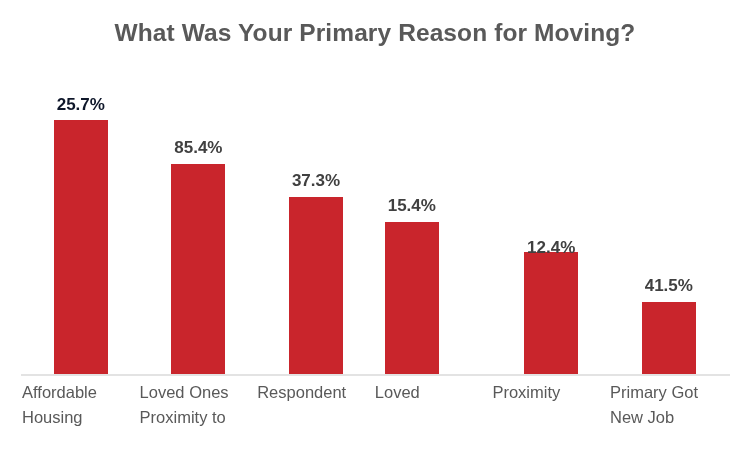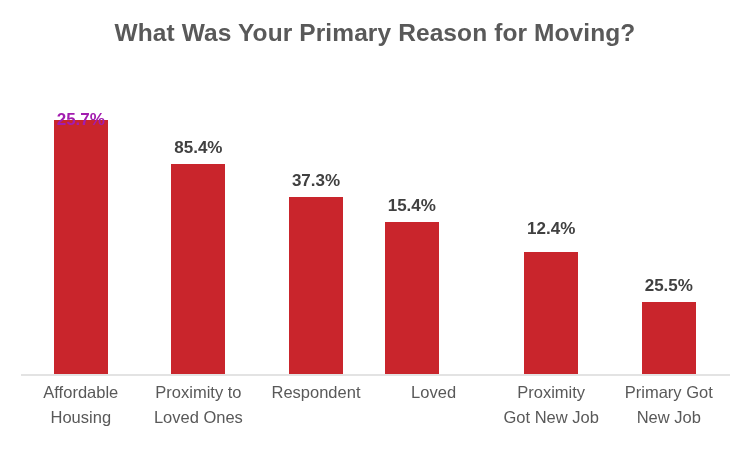--- a/index.html
+++ b/index.html
@@ -76,85 +76,83 @@
     font-size: 17px;
     font-weight: 600;
     color: #404040;
     white-space: nowrap;
   }
 
   .cat-label {
     position: absolute;
     top: 380px;
     width: 117.6px;
-    text-align: center;
     font-size: 16.5px;
     color: #595959;
     line-height: 25px;
   }
   .cat-label span {
     display: block;
   }
 </style>
 </head>
 <body>
 
 <div id="chart-root" style="background: rgb(255, 255, 255);">
 
   <div id="chart-title">What Was Your Primary Reason for Moving?</div>
 
   <div id="plot-area">
 
   <div class="bar-group" style="left: 22px;">
         <div class="bar" style="height: 255.326px; background: rgb(201, 37, 44);"></div>
-        <div class="bar-value" style="bottom: 245px; color: #a21caf;">25.7%</div>
+        <div class="bar-value" style="bottom: 260px; color: #0f172a;">25.7%</div>
       </div>
       <div class="bar-group" style="left: 139.6px;">
         <div class="bar" style="height: 210.619px; background: rgb(201, 37, 44);"></div>
         <div class="bar-value" style="bottom: 216.619px; color: rgb(64, 64, 64);">85.4%</div>
       </div>
       <div class="bar-group" style="left: 257.2px;">
         <div class="bar" style="height: 177.834px; background: rgb(201, 37, 44);"></div>
         <div class="bar-value" style="bottom: 183.834px; color: rgb(64, 64, 64);">37.3%</div>
       </div>
       <div class="bar-group" style="left: 353px;">
         <div class="bar" style="height: 152.997px; background: rgb(201, 37, 44);"></div>
         <div class="bar-value" style="bottom: 158.997px; color: rgb(64, 64, 64);">15.4%</div>
       </div>
       <div class="bar-group" style="left: 492.4px;">
         <div class="bar" style="height: 123.192px; background: rgb(201, 37, 44);"></div>
-        <div class="bar-value" style="bottom: 136px; color: rgb(64, 64, 64); margin-top: 17px;">12.4%</div>
+        <div class="bar-value" style="bottom: 117px; color: rgb(64, 64, 64); margin-top: 17px;">12.4%</div>
       </div>
       <div class="bar-group" style="left: 610px;">
         <div class="bar" style="height: 72.5244px; background: rgb(201, 37, 44);"></div>
-        <div class="bar-value" style="bottom: 78.5244px; color: rgb(64, 64, 64);">25.5%</div>
+        <div class="bar-value" style="bottom: 78.5244px; color: rgb(64, 64, 64);">41.5%</div>
       </div>
     </div>
 
   <div id="axis-line" style="background: rgb(227, 227, 227);"></div>
 
   <div id="cat-labels">
 
   <div class="cat-label" style="left: 22px; color: rgb(89, 89, 89);">
         <span>Affordable</span>
         <span>Housing</span>
       </div>
       <div class="cat-label" style="left: 139.6px; color: rgb(89, 89, 89);">
+        <span>Loved Ones</span>
         <span>Proximity to</span>
-        <span>Loved Ones</span>
       </div>
       <div class="cat-label" style="left: 257.2px; color: rgb(89, 89, 89);">
         <span>Respondent</span>
       </div>
       <div class="cat-label" style="left: 374.8px; color: rgb(89, 89, 89);">
         <span>Loved</span>
       </div>
       <div class="cat-label" style="left: 492.4px; color: rgb(89, 89, 89);">
         <span>Proximity</span>
-        <span>Got New Job</span>
       </div>
       <div class="cat-label" style="left: 610px; color: rgb(89, 89, 89);">
         <span>Primary Got</span>
         <span>New Job</span>
       </div>
     </div>
 
 </div>
 
 </body></html>

